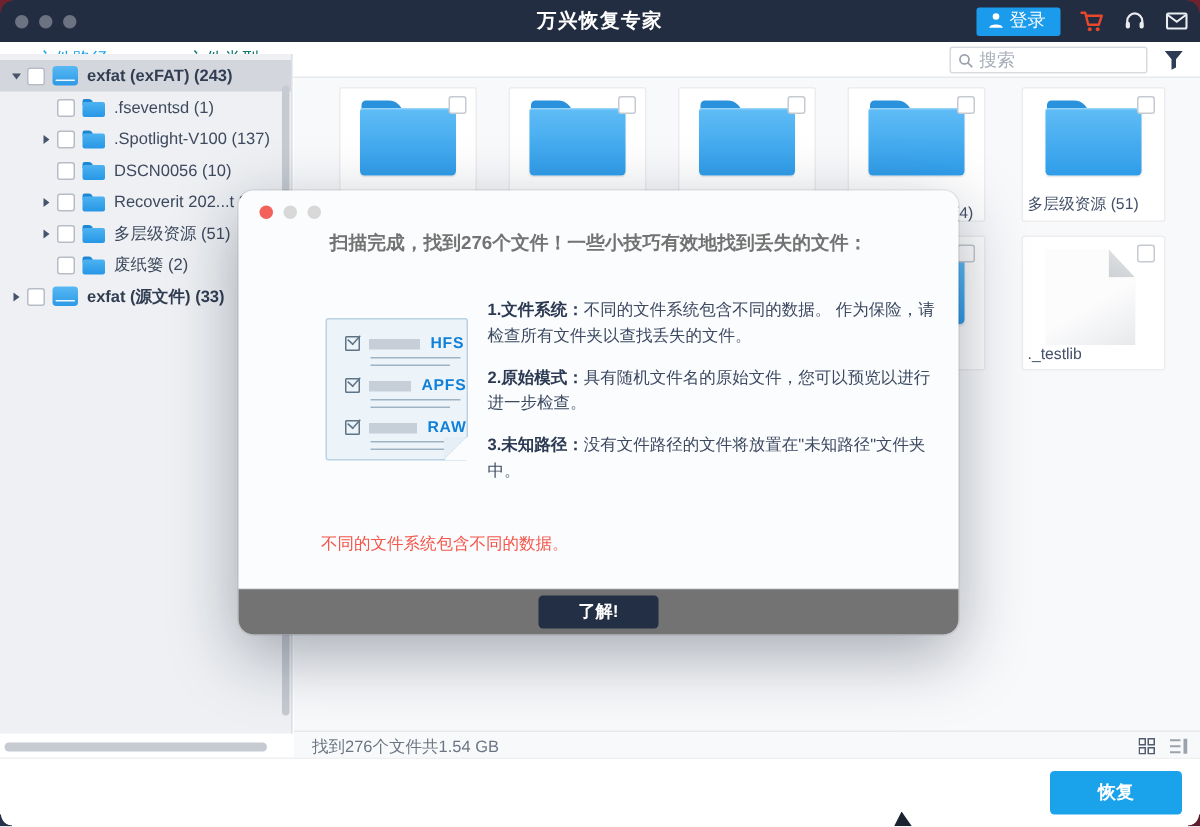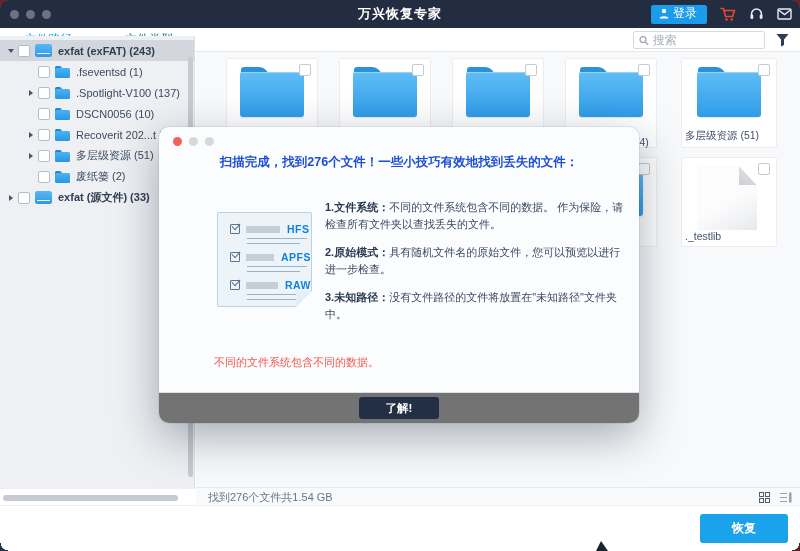--- a/index.html
+++ b/index.html
@@ -62,21 +62,21 @@
   .view-ics { position:absolute; right:8px; top:4px; display:flex; gap:10px; align-items:center; }
   .bottombar { position:absolute; left:0; top:505px; width:800px; height:46px; background:#fff; border-top:1px solid #eef0f2; }
   .back-btn { position:absolute; left:13px; top:9px; width:85px; height:44px; background:#fff; border:7px solid #d946ef; border-radius:4px; font-size:12px; color:#2e3c55; text-align:center; line-height:25px; cursor:pointer;margin-top:39px; }
   .recover-btn { position:absolute; right:12px; top:8px; width:88px; height:29px; background:#1aa2ea; border-radius:3px; font-size:12px; font-weight:bold; color:#fff; text-align:center; line-height:29px; cursor:pointer; }
 
   
   .modal { position:absolute; left:159px; top:127px; width:480px; height:296px; background:#fbfcfd; border-radius:10px; box-shadow:0 14px 45px rgba(15,25,45,.35), 0 0 0 1px rgba(0,0,0,.06); z-index:10; }
   .m-dots { position:absolute; left:14px; top:10px; display:flex; gap:7px; }
   .m-dots i { width:9px; height:9px; border-radius:50%; display:block; }
   .m-dots .red { background:#f4605a; } .m-dots .gray { background:#d8d8d8; }
-  .m-title { position:absolute; left:20px; right:20px; top:27px; text-align:center; font-size:12.5px; font-weight:bold; color:#1d4ed8; }
+  .m-title { position:absolute; left:20px; right:20px; top:27px; text-align:center; font-size:12.5px; font-weight:bold; color:#737373; }
   .illus { position:absolute; left:58px; top:85px; width:95px; height:95px; background:#edf4f9; border:1px solid #b9d2e4; border-radius:2px; padding:11px 0 0 12px; }
   .illus::before { content:''; position:absolute; right:-1px; bottom:-1px; width:16px; height:16px; background:#fbfcfd; clip-path:polygon(100% 0,100% 100%,0 100%); }
   .illus::after { content:''; position:absolute; right:0; bottom:0; width:15px; height:15px; background:linear-gradient(315deg,#c3d8e8 50%,#e6eff6 50%); clip-path:polygon(0 0,100% 0,0 100%); }
   .fs-row { display:flex; align-items:center; height:10px; }
   .chk { width:10px; height:10px; border:1.5px solid #5d7386; border-radius:1px; position:relative; margin-right:6px; flex:none; }
   .chk::after { content:''; position:absolute; left:1px; top:-2px; width:7px; height:4px; border-left:1.5px solid #5d7386; border-bottom:1.5px solid #5d7386; transform:rotate(-48deg); }
   .bar { width:34px; height:7px; background:#c6cfd7; margin-right:7px; }
   .fs-name { font-size:10.5px; font-weight:bold; color:#1080d8; letter-spacing:.5px; }
   .lns { margin:4px 0 8px 17px; }
   .lns i { display:block; height:1px; background:#9db3c4; margin-bottom:4px; }

